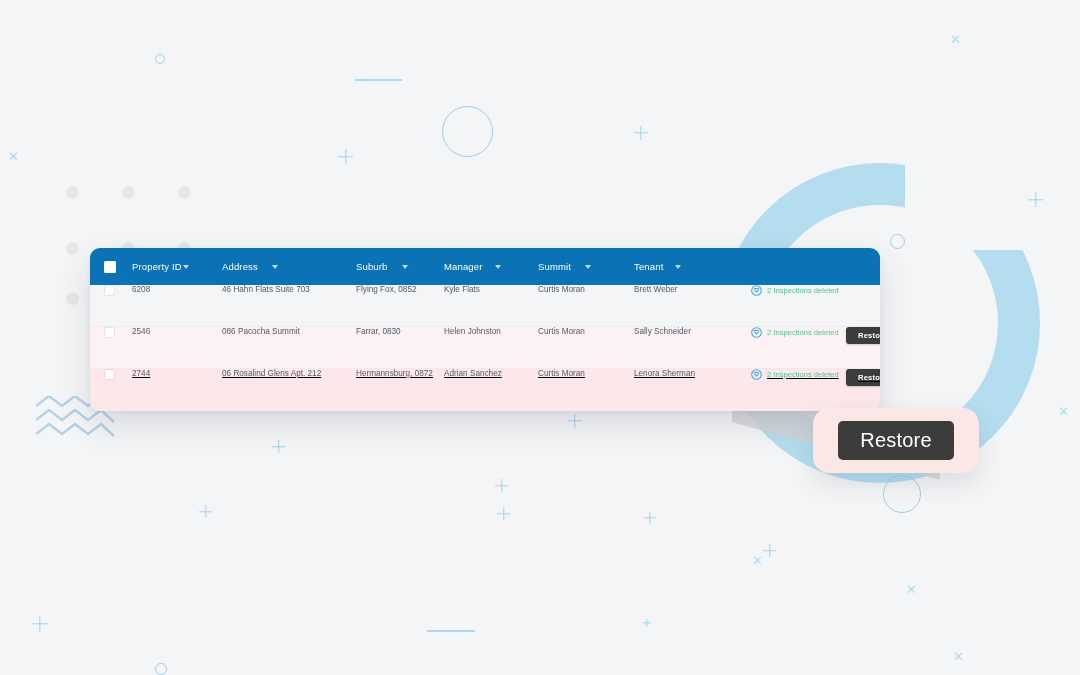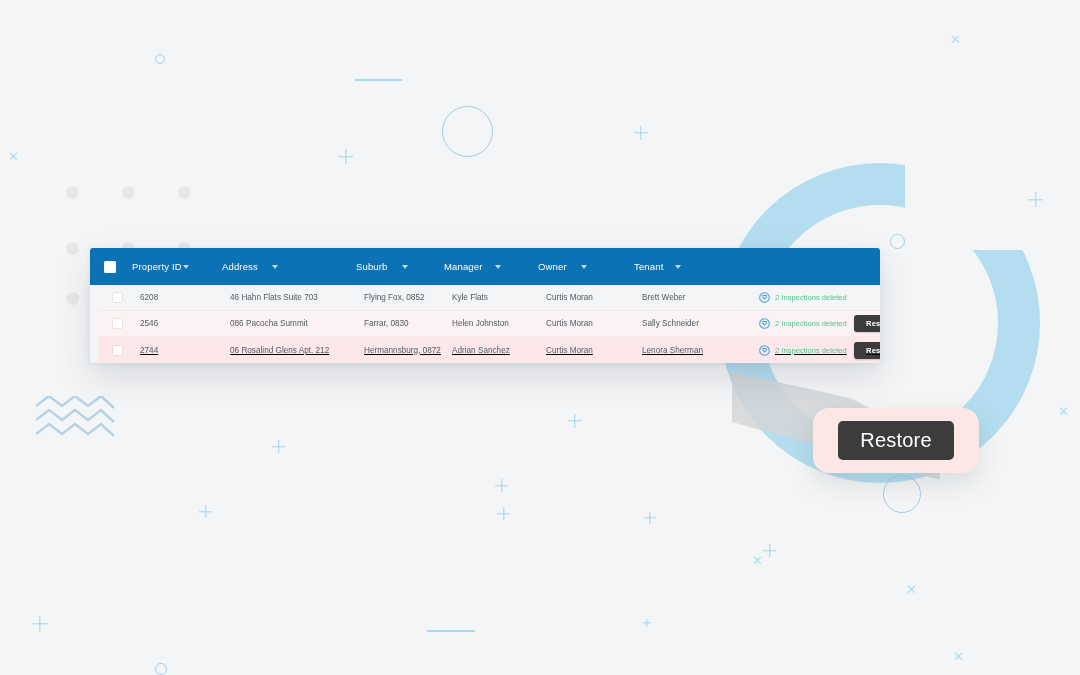--- a/index.html
+++ b/index.html
@@ -54,21 +54,21 @@
     left: 730px; top: 370px;
     width: 210px; height: 110px;
     pointer-events: none;
   }
 
   
   .table-card {
     position: absolute;
     left: 90px; top: 248px;
     width: 790px;
-    border-radius: 3px;
+    border-radius: 10px;
     overflow: hidden;
     box-shadow: 0 14px 34px rgba(40,60,80,0.14), 0 2px 6px rgba(40,60,80,0.06);
     background: #f4f5f6;
   }
 
   .thead {
     display: flex; align-items: center;
     height: 37px;
     background: #0b72b6;
     padding-left: 14px;
@@ -84,25 +84,24 @@
     display: inline-block;
     width: 0; height: 0;
     border-left: 3.4px solid transparent;
     border-right: 3.4px solid transparent;
     border-top: 4.2px solid #bfdcee;
     margin-left: 6px;
   }
   .caret.tight { margin-left: 1px; }
 
   .trow {
-    display: flex; align-items: center;
-    height: 26px;
+    display: flex; align-items: flex-start;
+    height: 42px;
     padding-left: 14px;
     border-bottom: 1px solid rgba(0,0,0,0.035);
-    margin-left: 8px;
   }
   .trow.r1 { background: #f4f5f6; }
   .trow.r2 { background: #fdf2f3; }
   .trow.r3 { background: #fce8ea; }
 
   .td {
     font-size: 8.2px;
     color: #4f5a63;
     white-space: nowrap;
     overflow: hidden;
@@ -248,21 +247,21 @@
       </div>
       <div class="th c-sub">
         <span>Suburb</span>
         <span class="caret" style="margin-left:14px;"></span>
       </div>
       <div class="th c-man">
         <span>Manager</span>
         <span class="caret" style="margin-left:12px;"></span>
       </div>
       <div class="th c-own">
-        <span>Owner</span>
+        <span>Summit</span>
         <span class="caret" style="margin-left:14px;"></span>
       </div>
       <div class="th c-ten">
         <span>Tenant</span>
         <span class="caret" style="margin-left:12px;"></span>
       </div>
       <div class="th c-stat"></div>
       <div class="th c-act"></div>
     </div>
 

